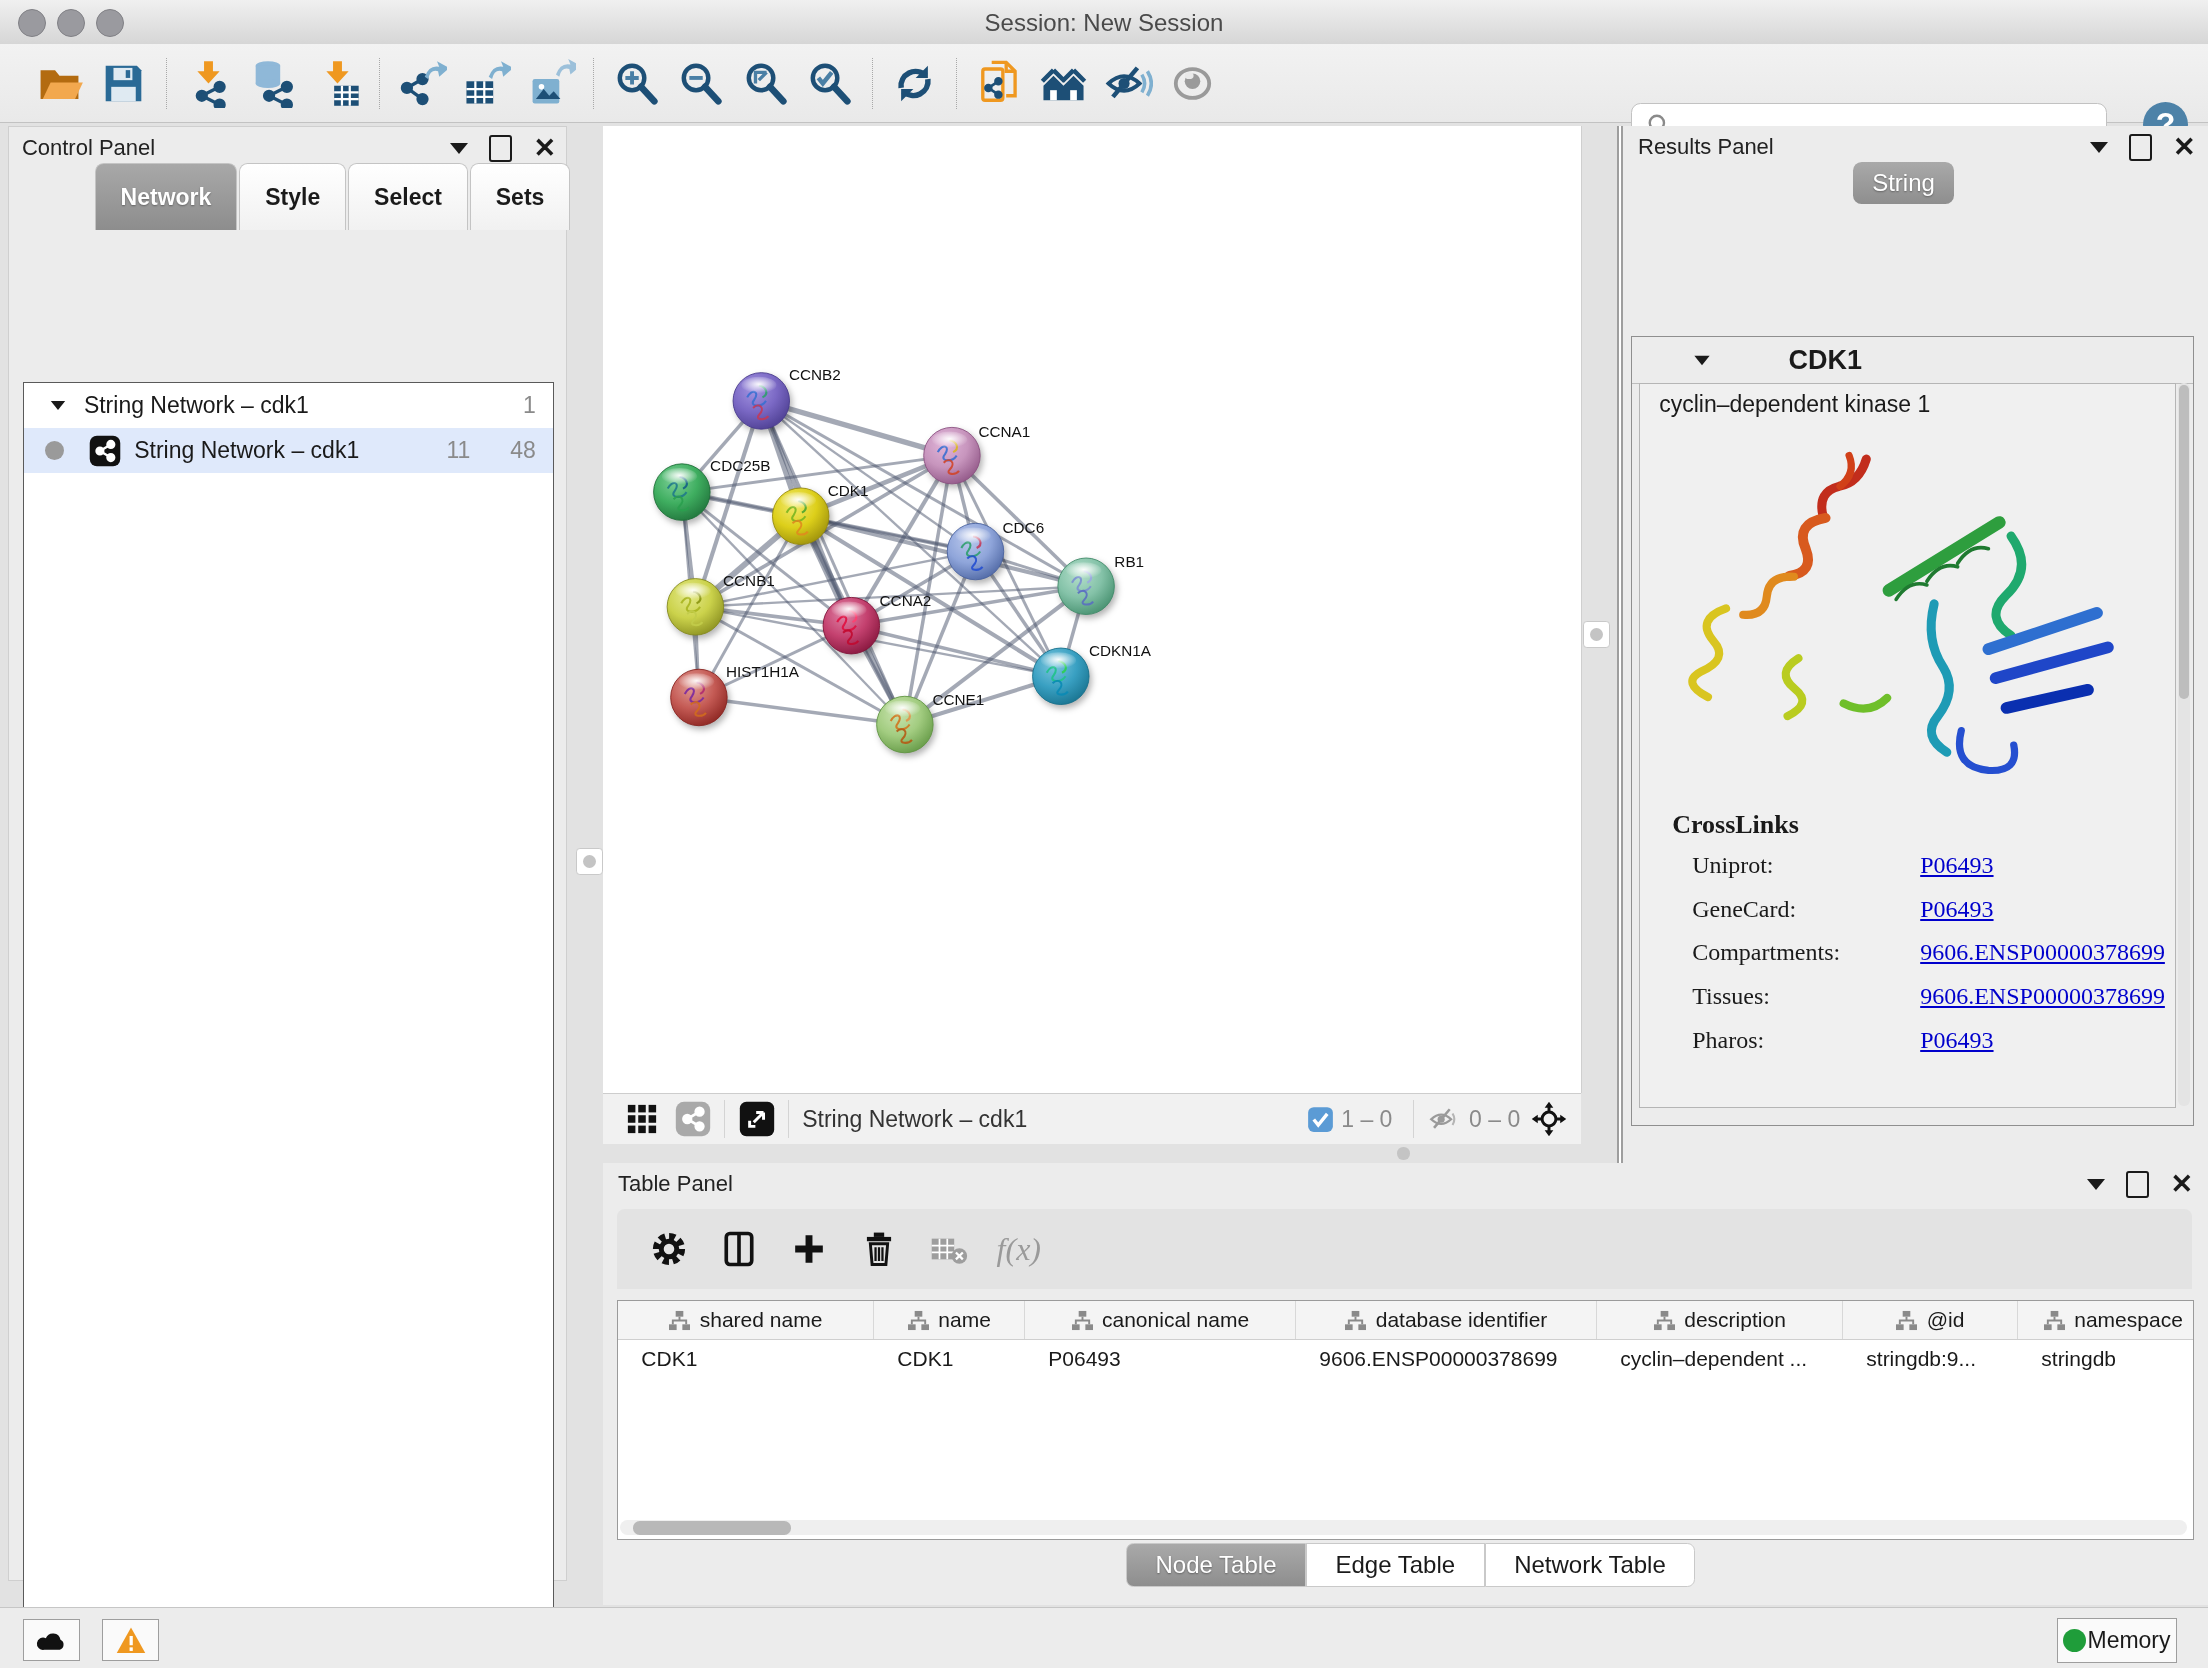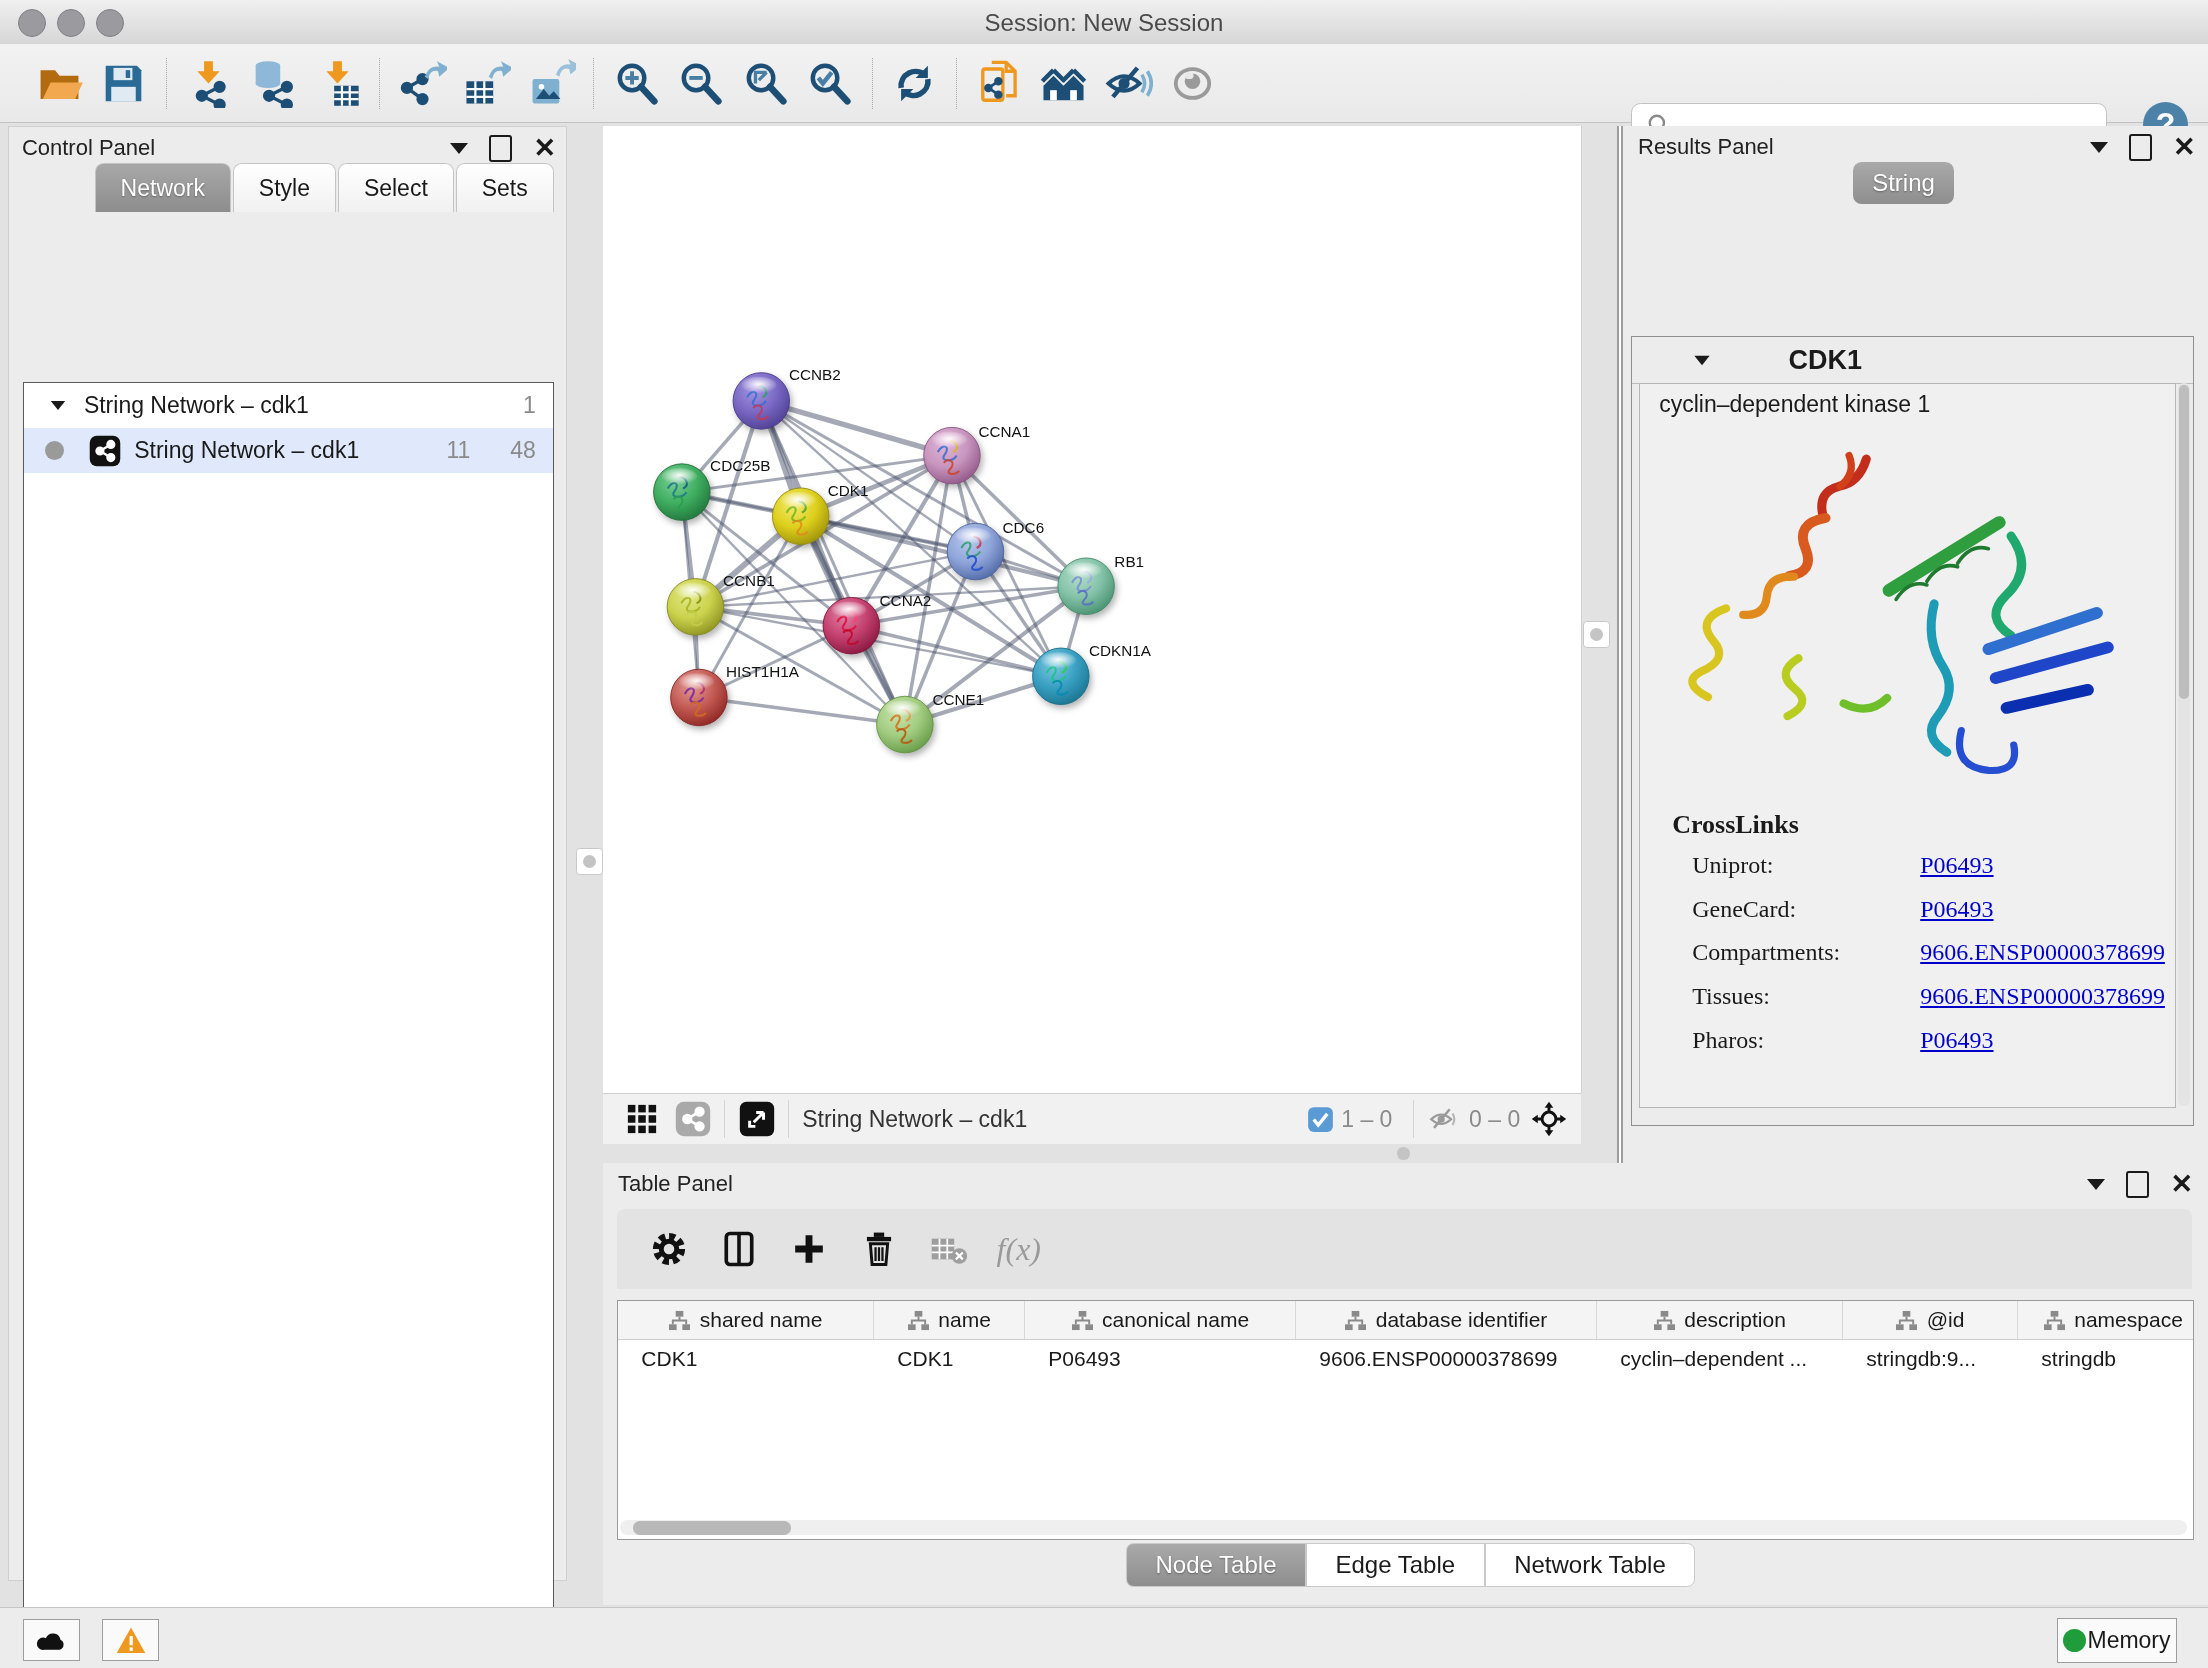--- a/index.html
+++ b/index.html
@@ -30,23 +30,23 @@
   .p-ctl{display:flex;align-items:center;gap:21px;}
   .tri-down{width:0;height:0;border-left:9.5px solid transparent;border-right:9.5px solid transparent;
     border-top:11.4px solid #1a1a1a;}
   .float-sq{width:19px;height:23px;border:2.9px solid #1a1a1a;border-radius:2.9px;}
   .close-x{font-size:27px;font-weight:bold;color:#1a1a1a;line-height:1;}
   
   .control-panel{left:7.6px;top:126px;width:557px;height:1453px;background:#ececec;
     border:1px solid #cfcfcf;}
   .cp-head{position:absolute;left:13.3px;top:7.6px;right:9.5px;display:flex;align-items:center;}
   .tabs{position:absolute;display:flex;align-items:flex-end;}
-  .tab{height:40px;display:flex;align-items:center;justify-content:center;padding:4px 25px;
+  .tab{height:40px;display:flex;align-items:center;justify-content:center;padding:13px 25px;
     background:linear-gradient(#ffffff,#f1f1f1);border:1px solid #c4c4c4;border-bottom:none;
-    border-radius:8.6px 8.6px 0 0;font-size:23px;margin-right:1.9px;}
+    border-radius:8.6px 8.6px 0 0;font-size:23px;margin-right:1.9px;font-weight:bold;}
   .tab.sel{background:linear-gradient(#a8a8a8,#8d8d8d);color:#fff;
     text-shadow:0 1px 1.9px rgba(0,0,0,.35);}
   .cp-selbar{position:absolute;left:13.3px;top:209px;width:531px;height:46px;background:#e2e2e2;
     display:flex;align-items:center;font-size:22px;}
   .tree-box{position:absolute;left:14.3px;top:255px;width:529px;height:1316px;background:#fff;
     border:1.9px solid #5a5a5a;}
   .tree-row{height:45px;display:flex;align-items:center;font-size:23px;position:relative;}
   .tree-row.sel{background:#dfe9fb;}
   .num{color:#8a8a8a;}
   

